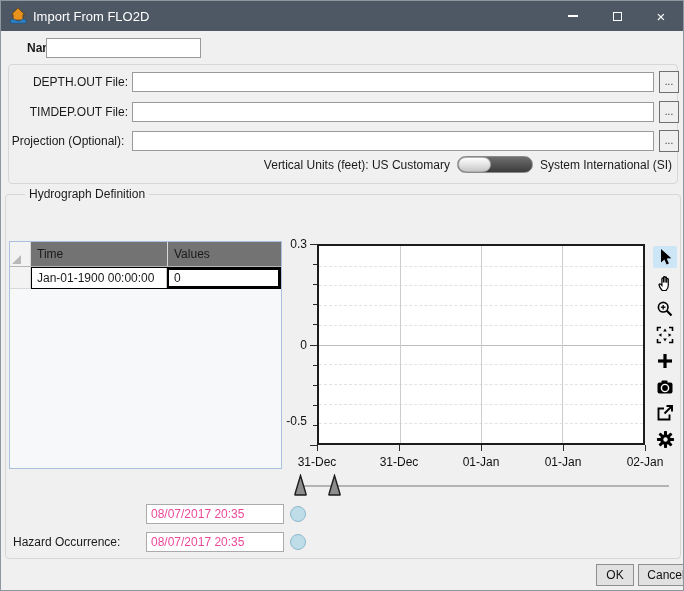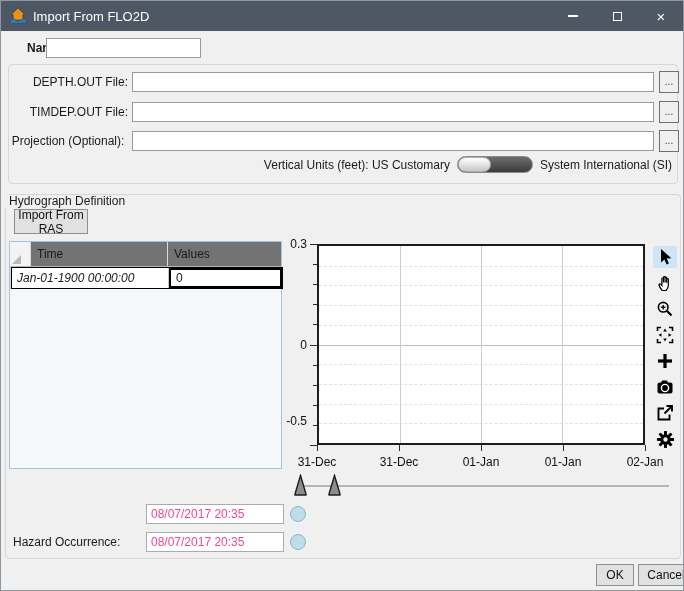--- a/index.html
+++ b/index.html
@@ -118,36 +118,35 @@
 
   <div class="units-row" style="right:11px; top:155px;margin-left:36px;">
     <span><span>Vertical Units (feet):</span>&nbsp;<span>US Customary</span></span>
     <div class="toggle">
       <div class="knob"></div>
     </div>
     <span>System International (SI)</span>
   </div>
 
   <div class="groupbox" style="left:4px; top:193px; width:676px; height:365px;"></div>
-  <span class="groupbox-label" style="left:4px; top:187px;margin-top:7px;">Hydrograph Definition</span>
-
-  <button class="btn" style="left:13px; top:208px; width:74px; height:25px;">Import From RAS</button>
+  <span class="groupbox-label" style="left:24px; top:187px;">Hydrograph Definition</span>
+
 
   <div class="grid" style="left:8px; top:240px; width:273px; height:228px;">
     <div class="grid-header">
       <div class="grid-corner">
           <div class="tri"></div>
         </div>
       <div class="grid-hcell" style="width:137px;">Time</div>
       <div class="grid-hcell" style="flex:1; border-right:none;">Values</div>
     </div>
     <div class="grid-row">
       <div class="grid-rowheader"></div>
       <div class="grid-rowbody">
-        <div class="grid-cell" style="width:157px;font-style:italic;">Jan-01-1900 00:00:00</div>
+        <div class="grid-cell" style="width:135px;">Jan-01-1900 00:00:00</div>
         <div class="grid-cell current" style="width:113px; border-right:2px solid #000;">0</div>
       </div>
     </div>
   </div>
 
   <div class="plot" id="plot">
       <div class="gl-h dashed" style="top: 10%;"></div>
       <div class="gl-h dashed" style="top: 20%;"></div>
       <div class="gl-h dashed" style="top: 30%;"></div>
       <div class="gl-h dashed" style="top: 40%;"></div>

